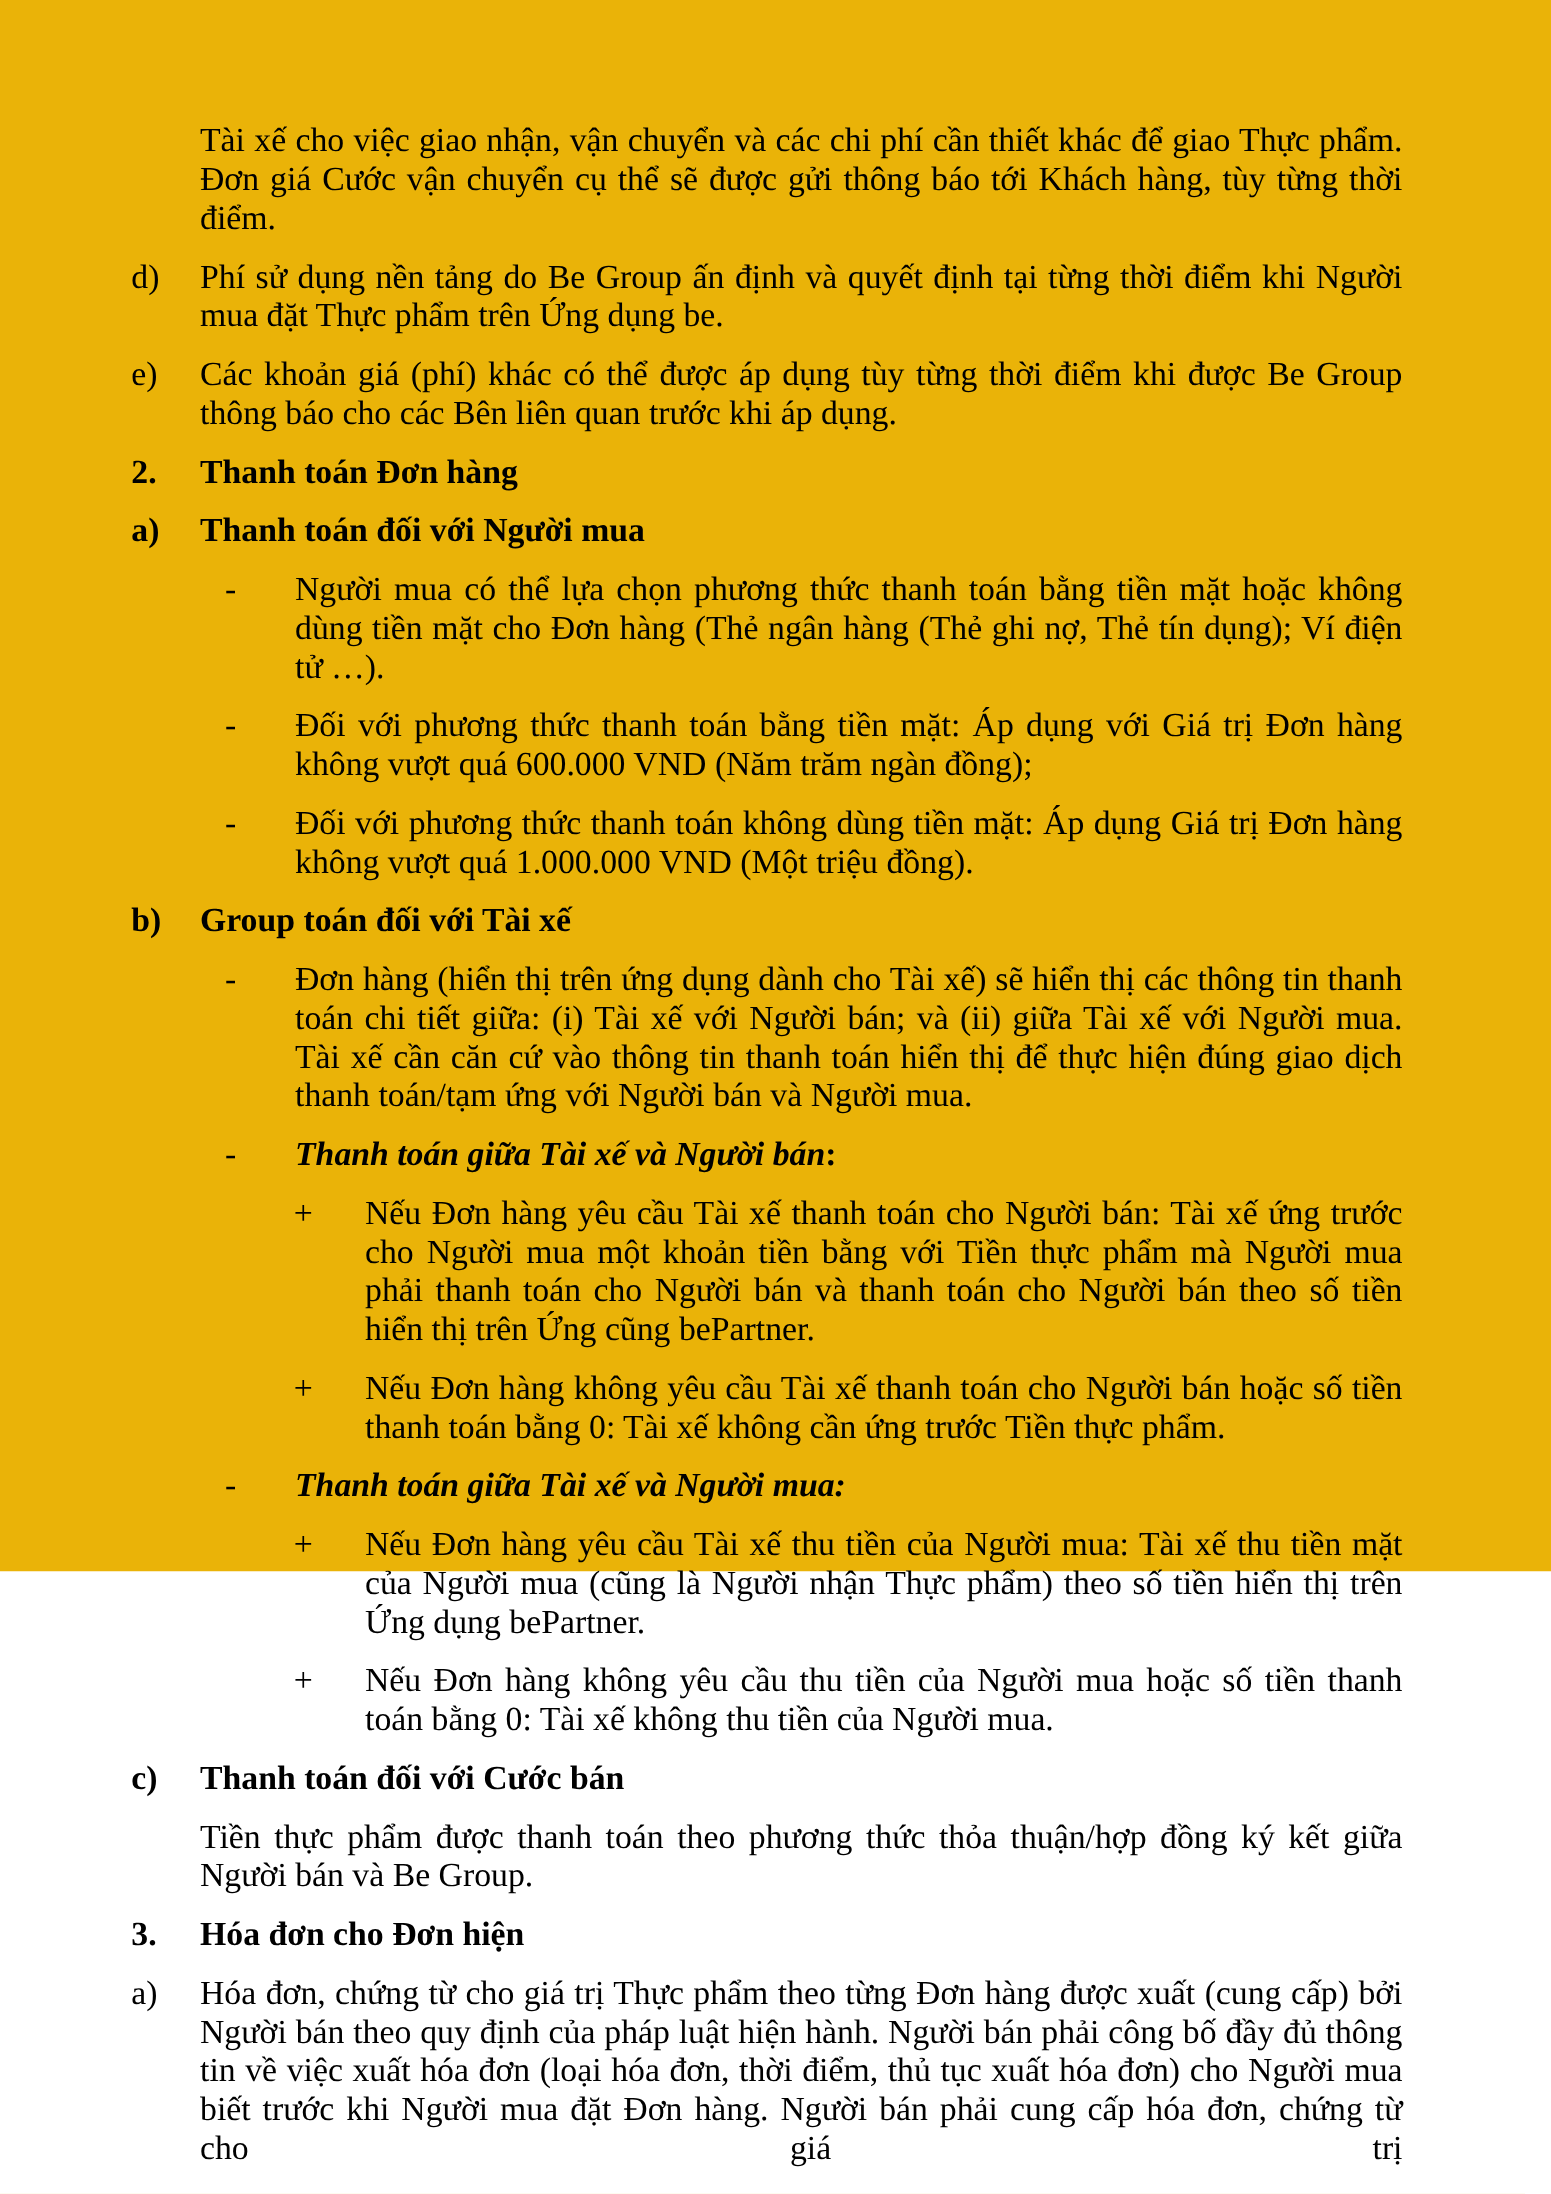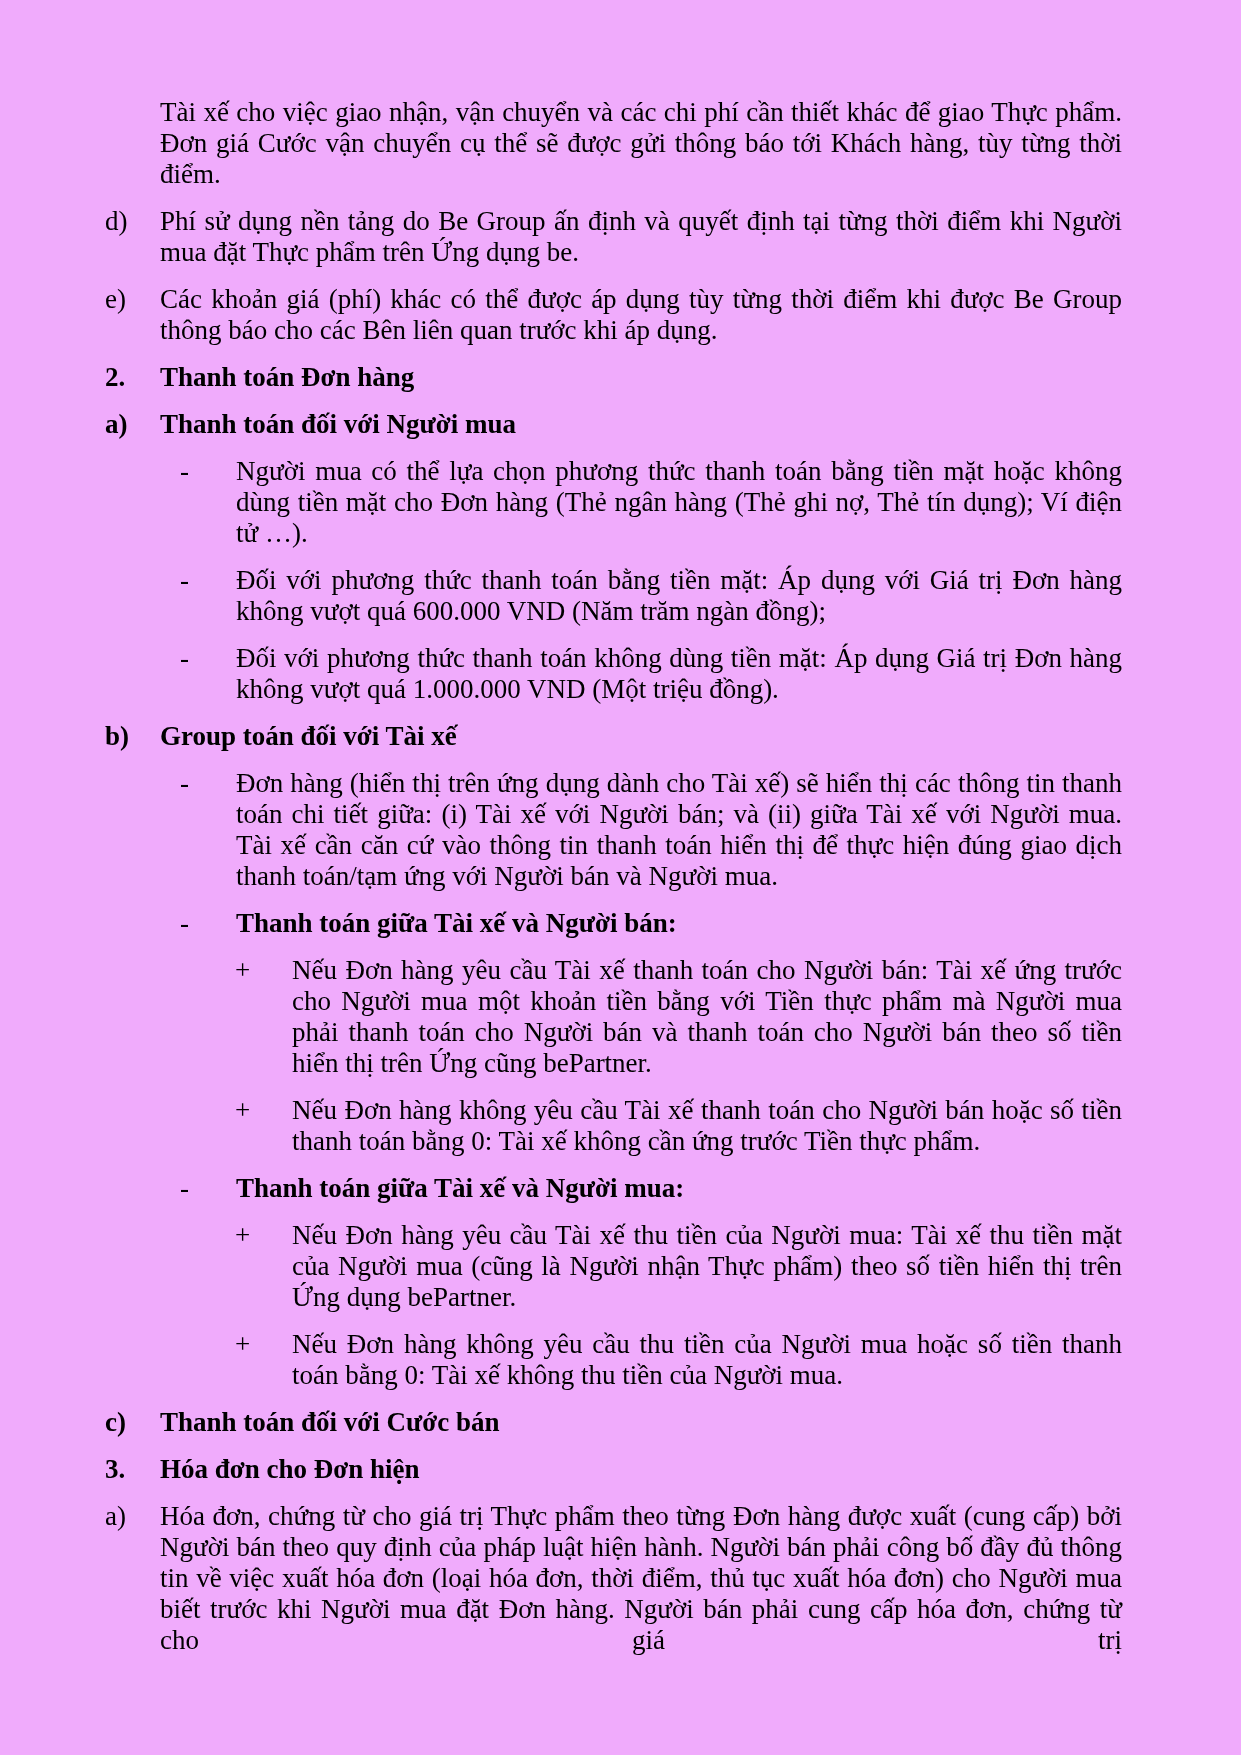--- a/index.html
+++ b/index.html
@@ -6,22 +6,22 @@
   html, body { background: #ffffff; }
   body {
     width: 1241px;
     height: 1755px;
     font-family: "Liberation Serif", serif;
     color: #000000;
     overflow: hidden;
   }
   .page {
     width: 1241px;
-    height: 1755px;
-    background: #f0abfc;
+    height: 1257px;
+    background: #eab308;
     padding: 97px 119px 0 105px;
     font-size: 27px;
     line-height: 31px;
   }
   .block {
     display: flex;
     align-items: flex-start;
     margin-top: 16px;
   }
   .block:first-child { margin-top: 0; }
@@ -33,21 +33,21 @@
   
   .l2 { margin-left: 130px; }
   .l2 > .m { flex: 0 0 57px; }
   
   .body-para { margin-left: 55px; }
   .t {
     flex: 1 1 auto;
     text-align: justify;
   }
   .bold { font-weight: 700; }
-  .bi { font-weight: 700; }
+  .bi { font-weight: 700; font-style: italic; }
   
   .cut { text-align-last: justify; }
 </style>
 </head>
 <body>
 
 <div class="page">
 
   <div class="block body-para">
     <div class="t">Tài xế cho việc giao nhận, vận chuyển và các chi phí cần thiết khác để giao Thực phẩm. Đơn giá Cước vận chuyển cụ thể sẽ được gửi thông báo tới Khách hàng, tùy từng thời điểm.</div>
@@ -126,20 +126,23 @@
   <div class="block l2">
     <span class="m">+</span>
     <div class="t">Nếu Đơn hàng không yêu cầu thu tiền của Người mua hoặc số tiền thanh toán bằng 0: Tài xế không thu tiền của Người mua.</div>
   </div>
 
   <div class="block l0 bold">
     <span class="m">c)</span>
     <div class="t">Thanh toán đối với Cước bán</div>
   </div>
 
+  <div class="block body-para">
+    <div class="t">Tiền thực phẩm được thanh toán theo phương thức thỏa thuận/hợp đồng ký kết giữa Người bán và Be Group.</div>
+  </div>
 
   <div class="block l0 bold">
     <span class="m">3.</span>
     <div class="t">Hóa đơn cho Đơn hiện</div>
   </div>
 
   <div class="block l0">
     <span class="m">a)</span>
     <div class="t cut">Hóa đơn, chứng từ cho giá trị Thực phẩm theo từng Đơn hàng được xuất (cung cấp) bởi Người bán theo quy định của pháp luật hiện hành. Người bán phải công bố đầy đủ thông tin về việc xuất hóa đơn (loại hóa đơn, thời điểm, thủ tục xuất hóa đơn) cho Người mua biết trước khi Người mua đặt Đơn hàng. Người bán phải cung cấp hóa đơn, chứng từ cho giá trị</div>
   </div>

